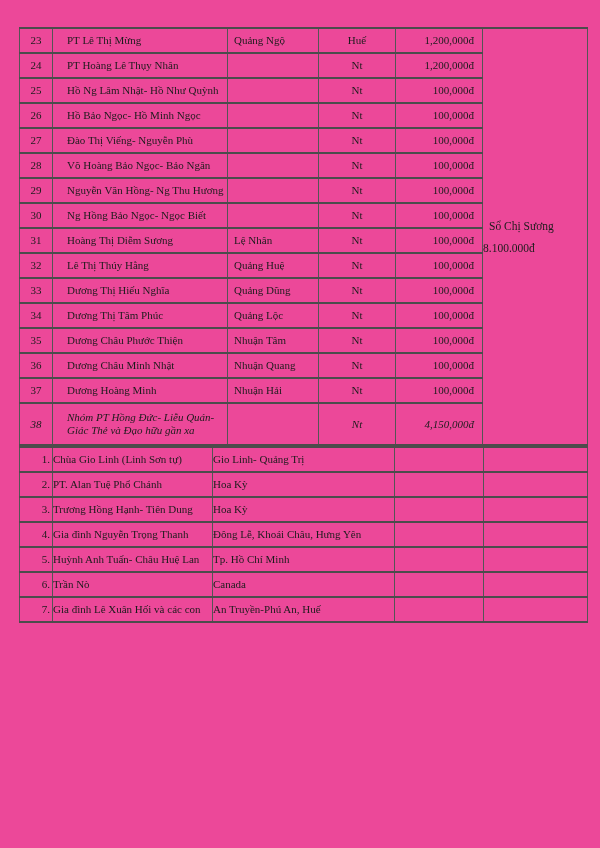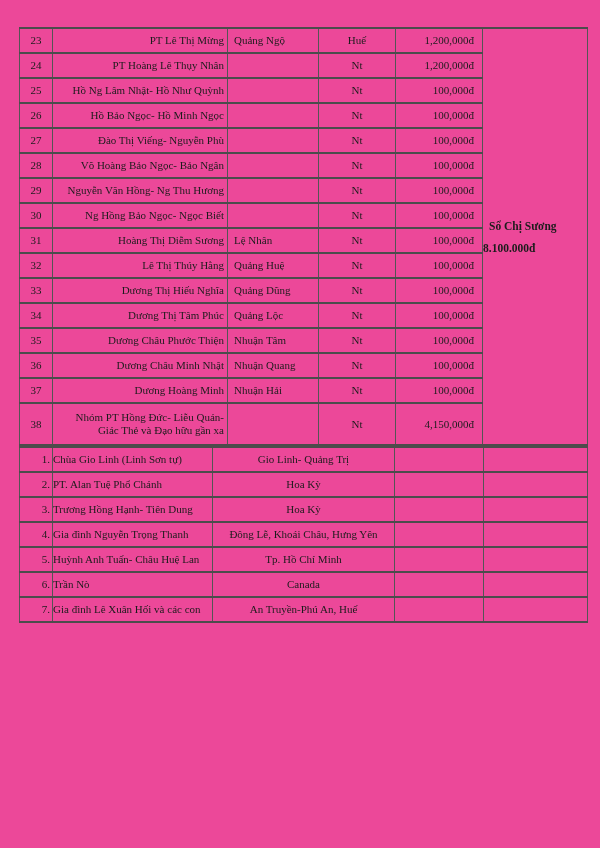--- a/index.html
+++ b/index.html
@@ -13,41 +13,41 @@
 
   table { width:100%; border-collapse:collapse; table-layout:fixed; }
   td {
     border:1px solid #555555;
     border-top:2px solid #4c4c4c;
     border-bottom:2px solid #4c4c4c;
     font-size:11px; line-height:13px; vertical-align:middle;
     overflow:hidden;
   }
   .t1 tr, .t2 tr { height:25px; }
-  .t1 tr.tall { height:42px; }
+  .t1 tr.tall { height:42px;font-style:italic; }
 
   .c-no     { text-align:center; }
-  .c-name   { text-align:right; padding-left:8px; padding-right:3px; white-space:pre-line; }
+  .c-name   { text-align:left; padding-left:14px; padding-right:3px; white-space:pre-line; }
   .c-dharma { text-align:left; padding-left:6px; }
   .c-place  { text-align:center;margin-top:40px; }
   .c-amount { text-align:right; padding-right:8px; }
 
-  .note-cell { vertical-align:middle; font-weight:bold; font-size:11.5px; }
+  .note-cell { vertical-align:middle; font-weight:normal; font-size:11.5px; }
   .note-label  { text-align:left; padding-left:6px; line-height:22px; }
   .note-amount { text-align:left; padding-right:5px; line-height:22px; }
 
   .section-band {
     height:25px; border:1px solid #555555; border-top:none; border-bottom:none;
     display:flex; align-items:center; justify-content:center;
     font-weight:bold; font-size:13.5px; letter-spacing:0.3px; white-space:nowrap;
   }
 
   .t2 .c2-no   { text-align:right; padding-right:2px; }
   .t2 .c2-name { text-align:left; }
-  .t2 .c2-place{ text-align:center; }
+  .t2 .c2-place{ }
 </style>
 </head>
 <body>
 
 <div class="page">
   <div class="doc">
 
     <table class="t1">
       <colgroup>
         <col style="width:33px">

